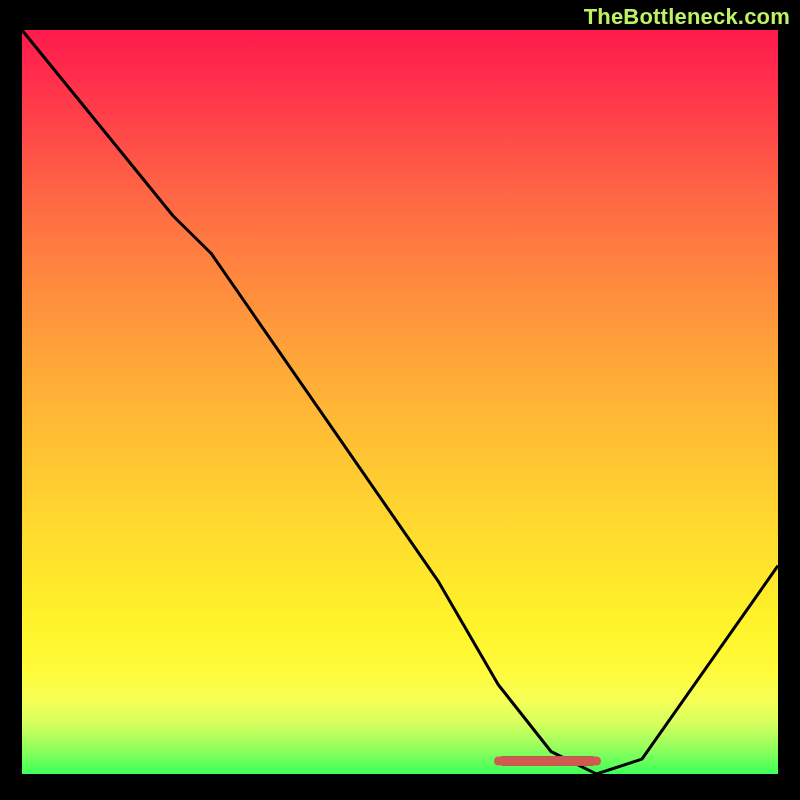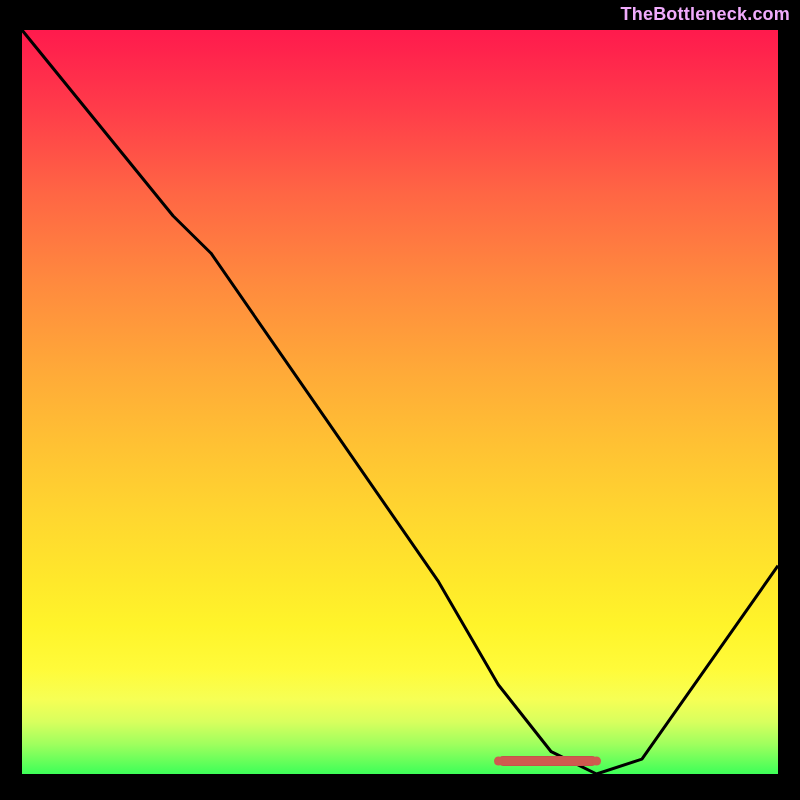--- a/index.html
+++ b/index.html
@@ -13,22 +13,22 @@
   }
   .wrap {
     position: relative;
     width: 800px;
     height: 800px;
   }
   .watermark {
     position: absolute;
     top: 4px;
     right: 10px;
-    color: #f0abfc;
-    font-size: 18px;
+    color: #bef264;
+    font-size: 22px;
     font-weight: 600;
     letter-spacing: 0.2px;
     user-select: none;
   }
   .plot {
     position: absolute;
     left: 22px;
     top: 30px;
     width: 756px;
     height: 744px;

